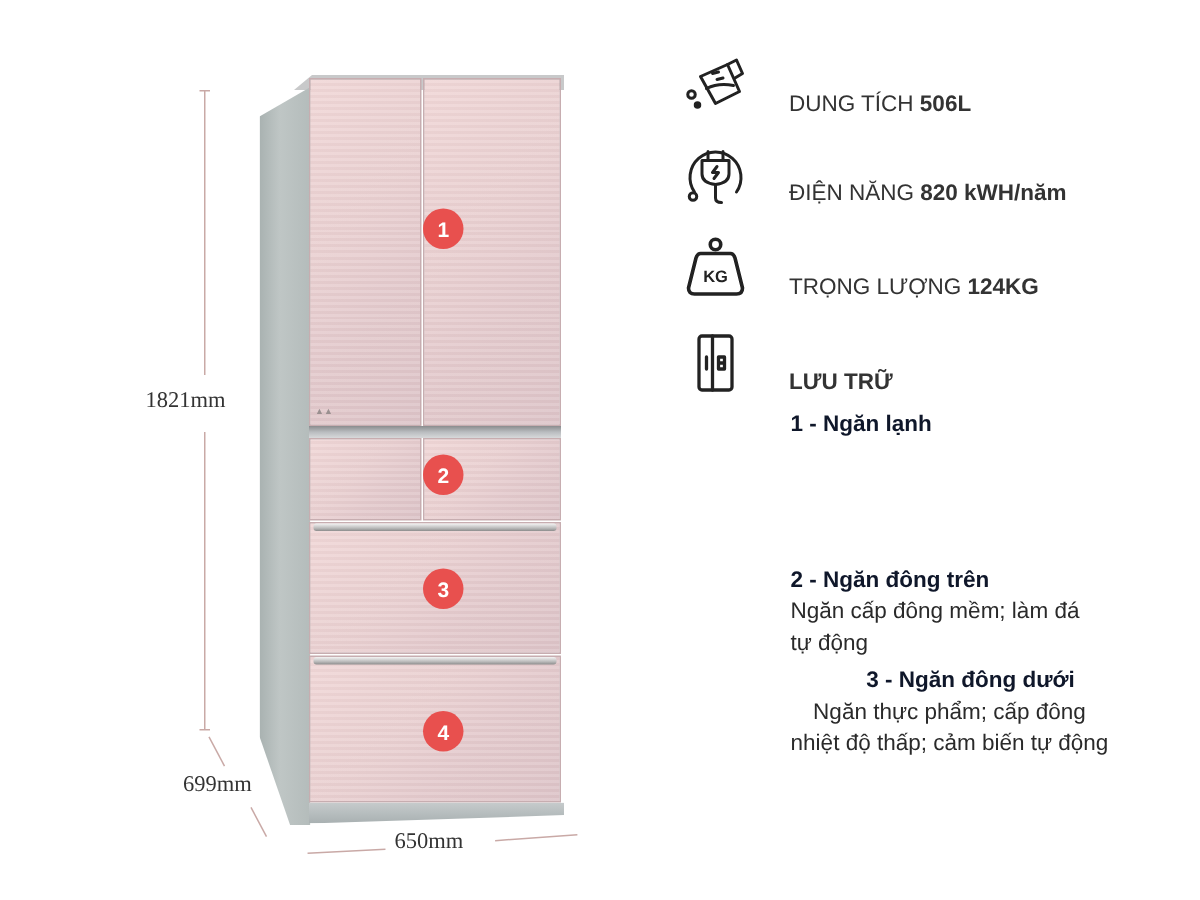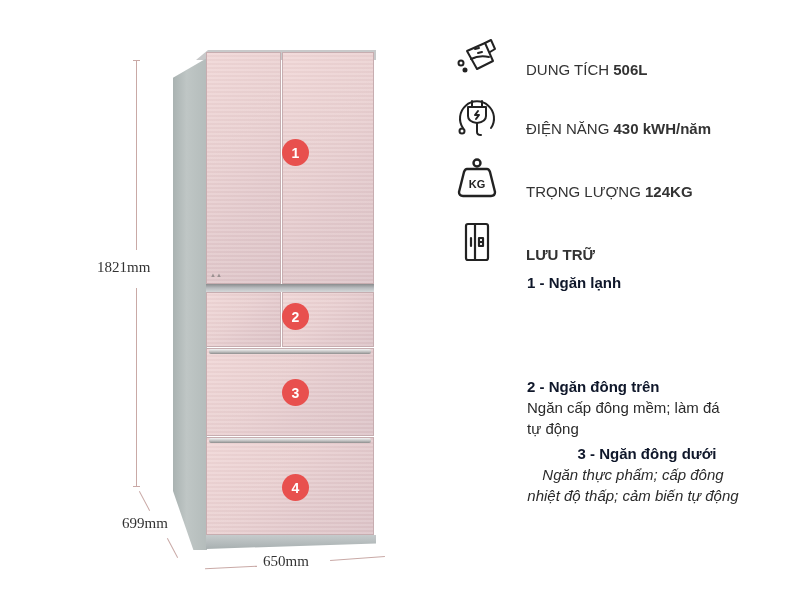--- a/index.html
+++ b/index.html
@@ -107,21 +107,21 @@
       <path d="M8 34 A17 17 0 1 1 36 34"></path>
       <circle cx="7" cy="37" r="2.5"></circle>
       <path d="M17 7 V13 M27 7 V13"></path>
       <path d="M13 13 H31 V22 Q31 28 22 29 Q13 28 13 22 Z"></path>
       <path d="M23 17 L20 21 H24 L21 25"></path>
       <path d="M22 29 V38 Q22 41 26 41"></path>
     </svg>
   </div>
   <div class="spec-text">
     <span>ĐIỆN NĂNG</span>
-    <b>430 kWH/năm</b>
+    <b>820 kWH/năm</b>
   </div>
 </div>
 
 <div class="spec-row" style="top:158px;">
   <div class="spec-icon">
     <svg width="44" height="44" viewBox="0 0 44 44" fill="none" stroke="#222" stroke-width="2.4" stroke-linecap="round" stroke-linejoin="round">
       <circle cx="22" cy="6" r="3.5"></circle>
       <path d="M12 12 H32 Q34 12 35 15 L40 35 Q40 39 36 39 H8 Q4 39 4 35 L9 15 Q10 12 12 12 Z"></path>
       <text x="22" y="31" text-anchor="middle" font-family="Liberation Sans, sans-serif" font-weight="bold" font-size="11" fill="#222" stroke="none">KG</text>
     </svg>
@@ -150,17 +150,17 @@
   <div class="section-title">1 - Ngăn lạnh</div>
 </div>
 
 <div class="section" style="top:377px;">
   <div class="section-title">2 - Ngăn đông trên</div>
   <div class="section-body" style="width:200px;">Ngăn cấp đông mềm; làm đá tự động</div>
 </div>
 
 <div class="section" style="top:444px;text-align:center;">
   <div class="section-title">3 - Ngăn đông dưới</div>
-  <div class="section-body" style="width:212px;font-style:italic;">Ngăn thực phẩm; cấp đông nhiệt độ thấp; cảm biến tự động</div>
+  <div class="section-body" style="width:212px;">Ngăn thực phẩm; cấp đông nhiệt độ thấp; cảm biến tự động</div>
 </div>
 
 <div class="section" style="top:539px;">
 </div>
 
 </body></html>

